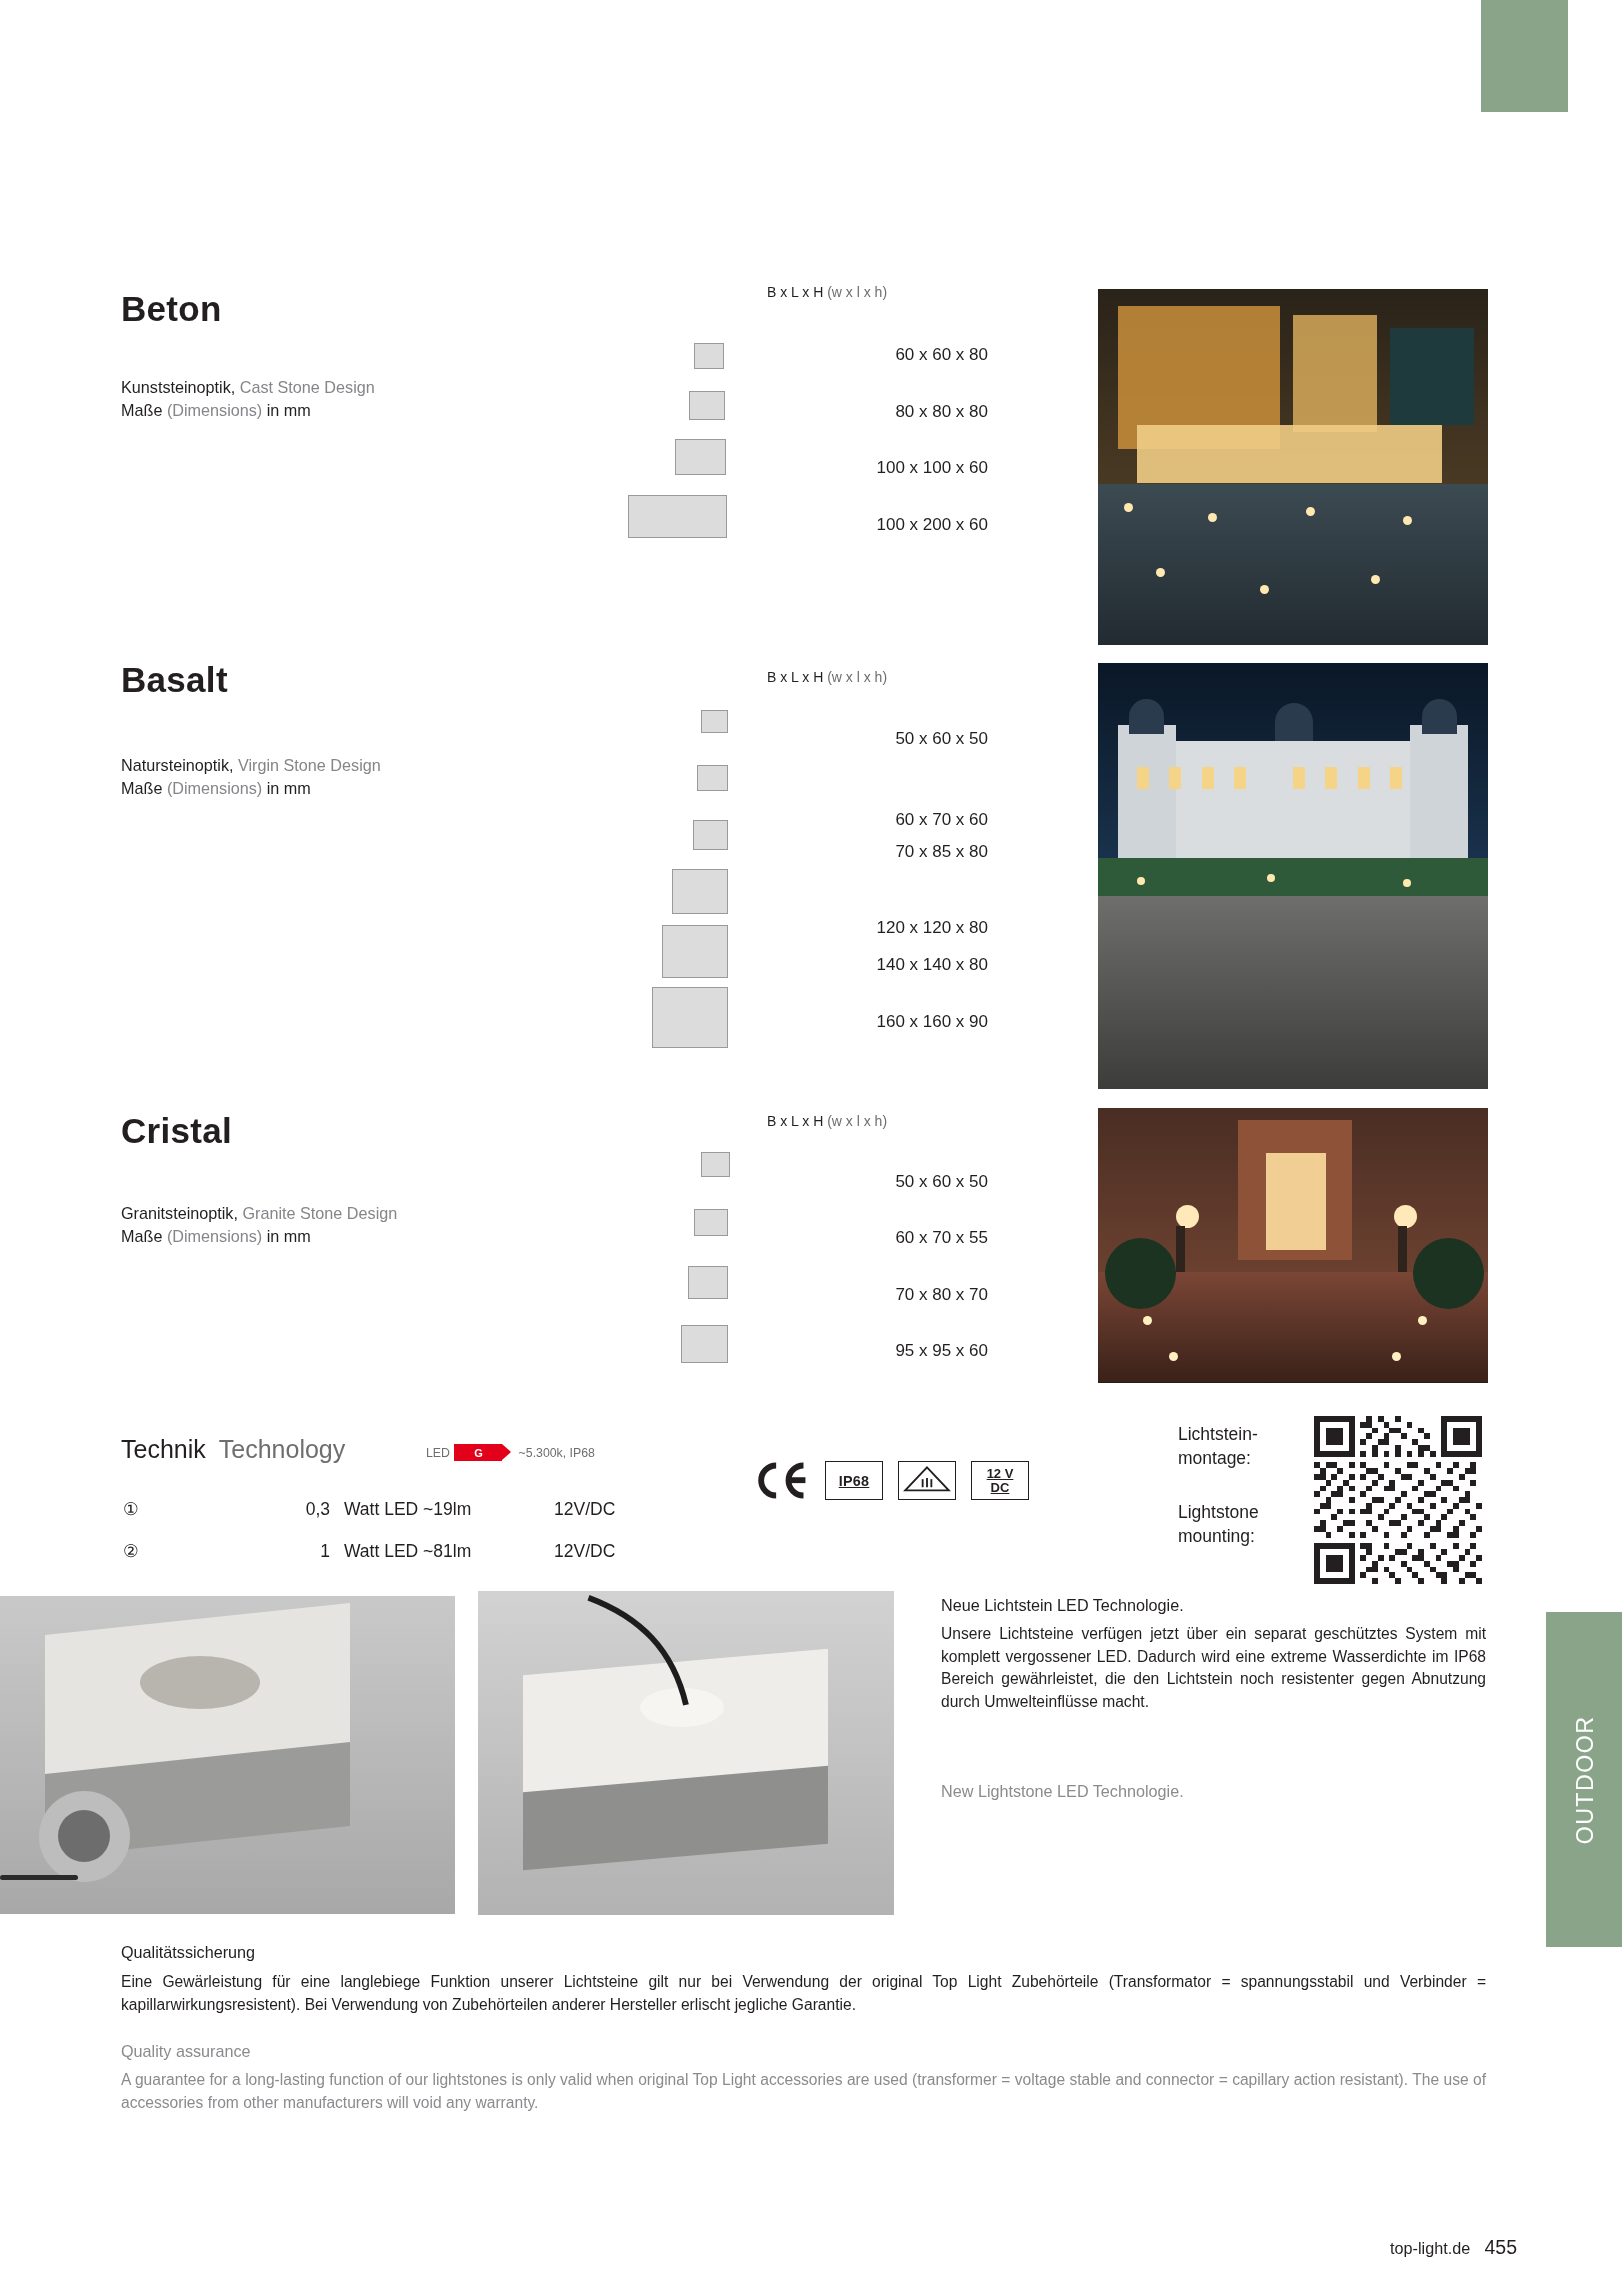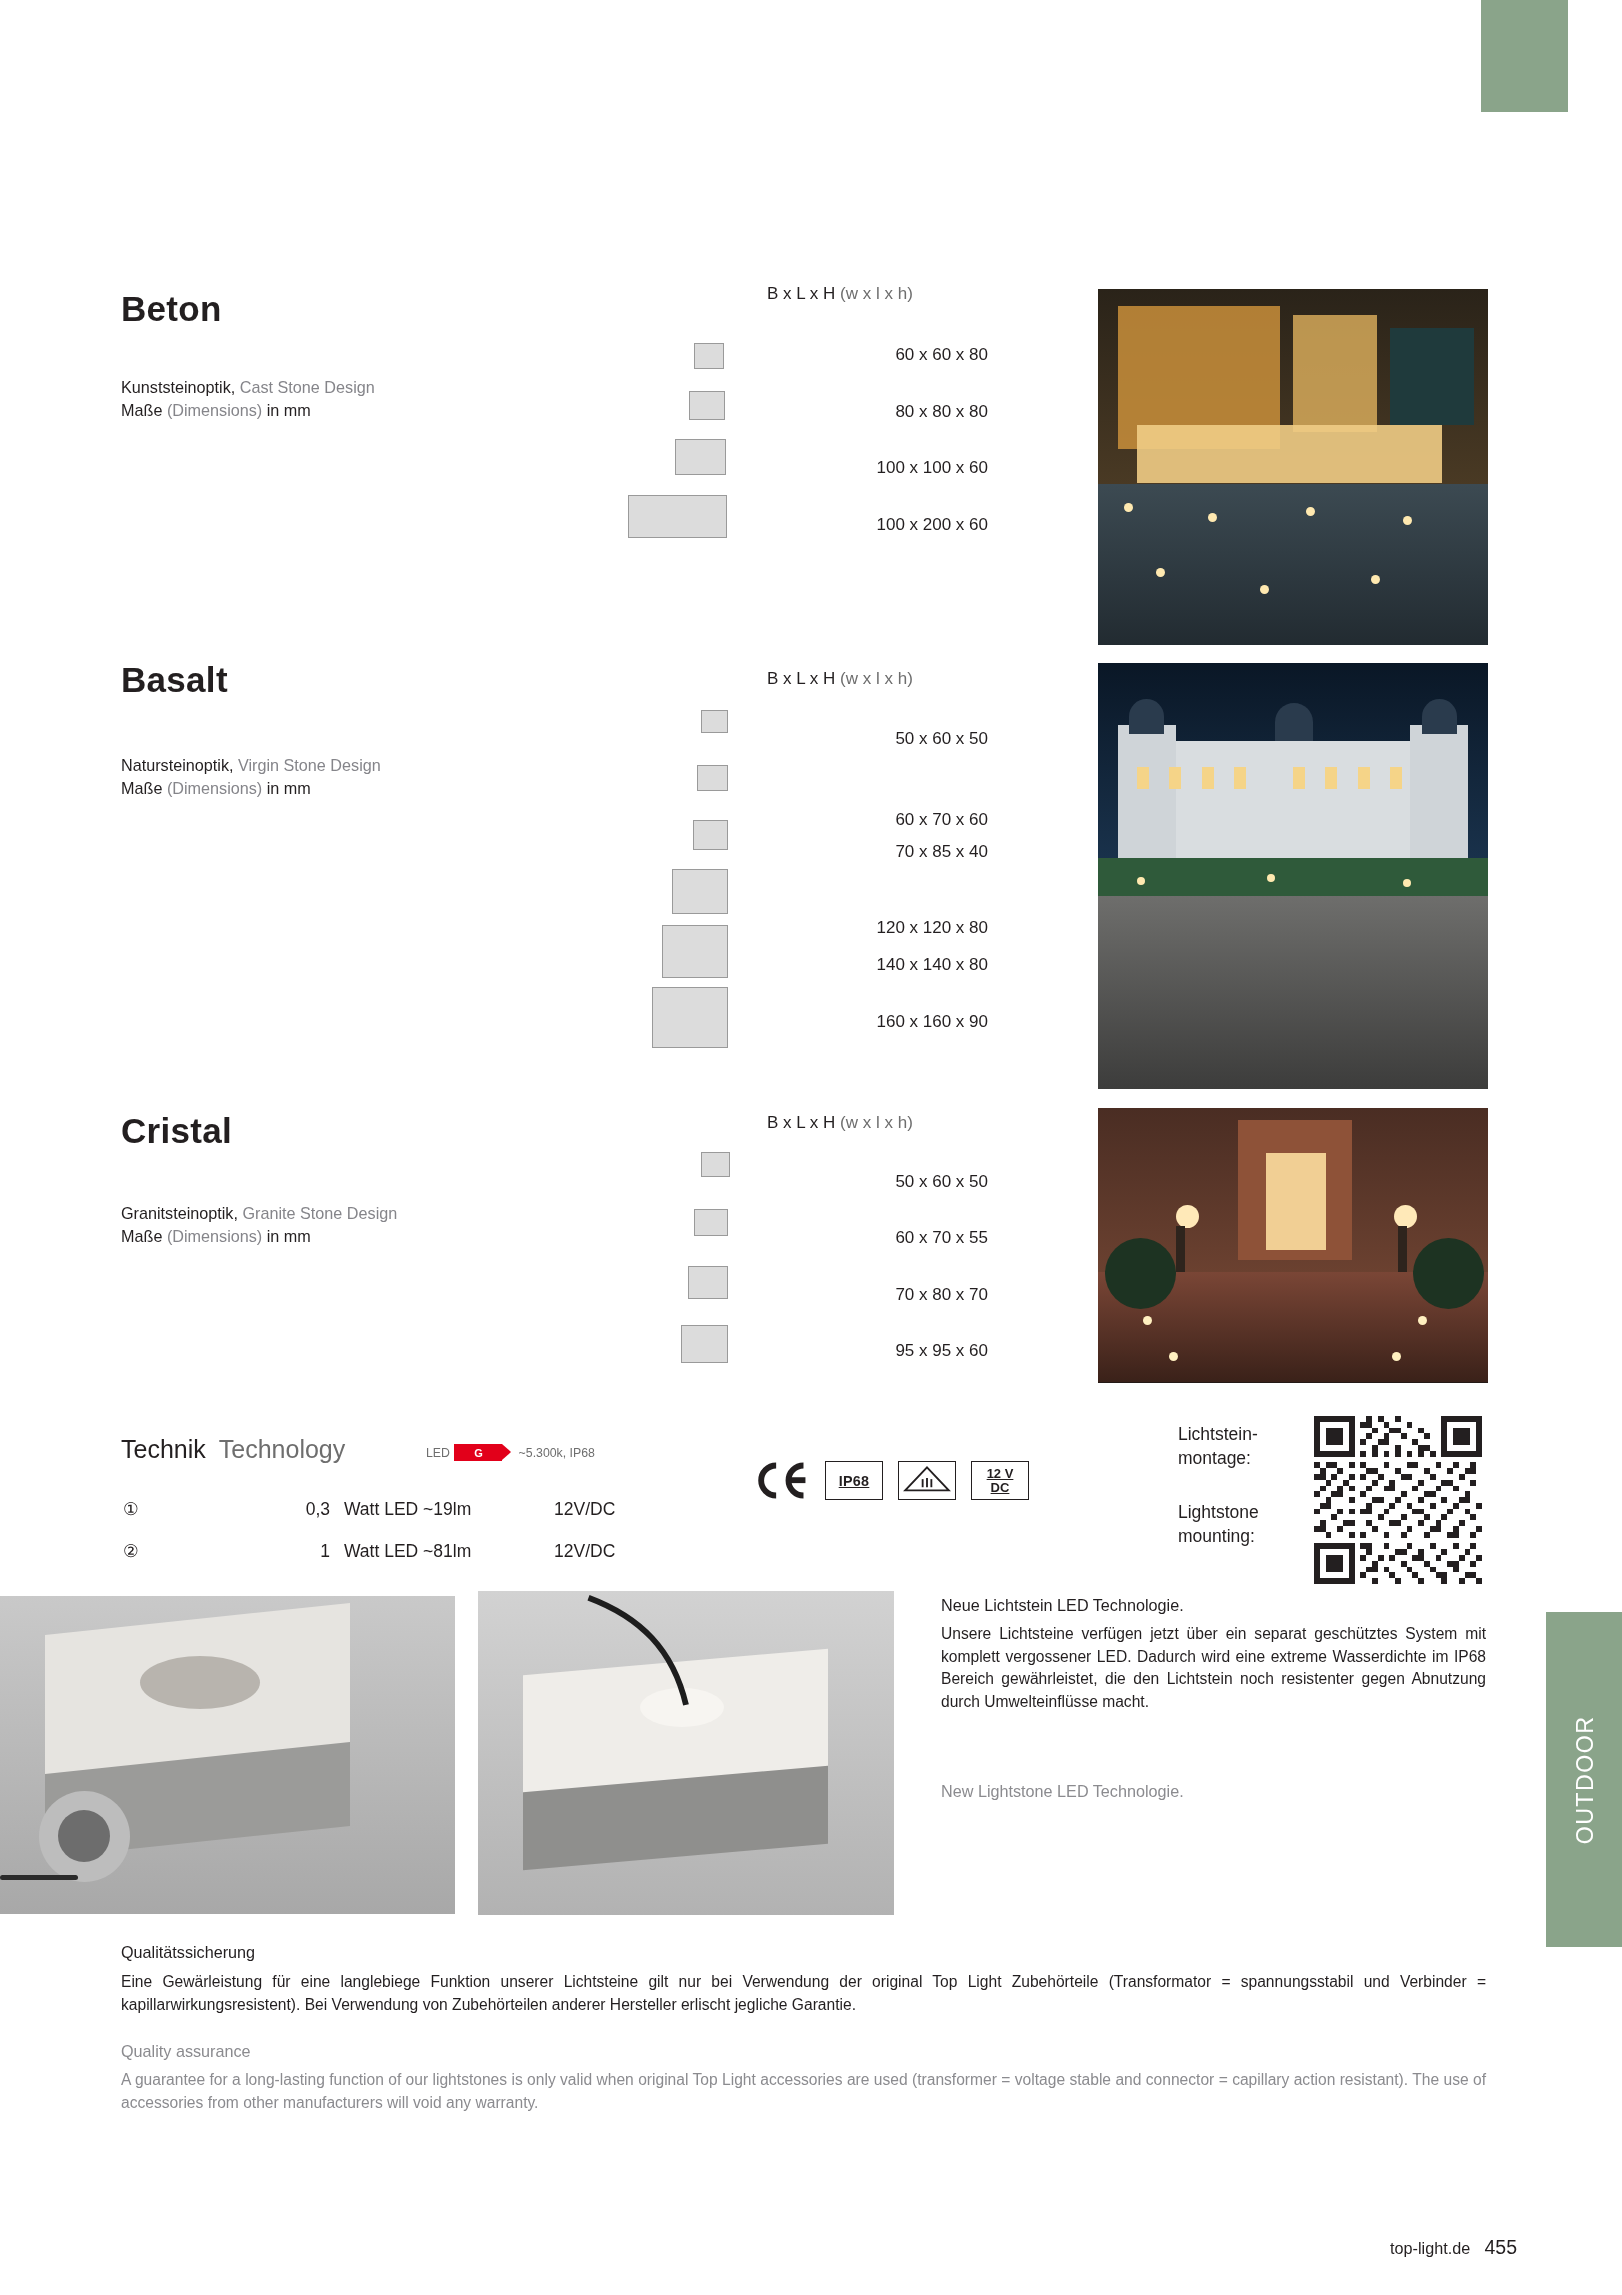--- a/index.html
+++ b/index.html
@@ -27,21 +27,21 @@
     font-size:26px; letter-spacing:0.1px; white-space:nowrap;
   }
   .headline .de { color:#231f20; }
   .headline .en { color:#6e6e6e; margin-left:11.7px; }
 
   
   .sec-title { position:absolute; font-size:35px; font-weight:bold; letter-spacing:0.3px; }
   .sec-sub { position:absolute; font-size:16.2px; line-height:1.45; }
   .sec-sub .grey { color:#85858a; }
 
-  .dimhead { position:absolute; font-size:17px; white-space:nowrap; }
+  .dimhead { position:absolute; font-size:14px; white-space:nowrap; }
   .dimhead .grey { color:#6e6e6e; }
 
   .dimrow { position:absolute; font-size:17px; white-space:nowrap; text-align:right; }
 
   .swatch { position:absolute; background:#dcdcdc; border:1px solid #9a9a9a; }
 
   .photo { position:absolute; background:#2b2b2b; overflow:hidden; }
 
   
   .tech-title { position:absolute; left:121px; top:1435px; font-size:25px; white-space:nowrap; }
@@ -146,21 +146,21 @@
 
   <div class="swatch" style="left:701px; top:710px; width:27px; height:23.4px;"></div>
   <div class="swatch" style="left:697px; top:765px; width:31px; height:26px;"></div>
   <div class="swatch" style="left:693px; top:820px; width:35px; height:30px;"></div>
   <div class="swatch" style="left:672px; top:869px; width:56px; height:45px;"></div>
   <div class="swatch" style="left:662px; top:925px; width:66px; height:53px;"></div>
   <div class="swatch" style="left:652px; top:987px; width:76px; height:61px;"></div>
 
   <div class="dimrow" style="left:767px; top:729px; width:221px;">50 x 60 x 50</div>
   <div class="dimrow" style="left:767px; top:786px; width:221px;margin-top:24px;">60 x 70 x 60</div>
-  <div class="dimrow" style="left:767px; top:842px; width:221px;">70 x 85 x 40</div>
+  <div class="dimrow" style="left:767px; top:842px; width:221px;">70 x 85 x 80</div>
   <div class="dimrow" style="left:767px; top:918px; width:221px;">120 x 120 x 80</div>
   <div class="dimrow" style="left:767px; top:955px; width:221px;">140 x 140 x 80</div>
   <div class="dimrow" style="left:767px; top:1012px; width:221px;">160 x 160 x 90</div>
 
   <div class="photo" style="left:1098px; top:663px; width:390px; height:426px; background:#0d1b2b;">
     <div style="position:absolute; left:0; top:0; width:100%; height:52%; background:linear-gradient(#0a1726,#1b3550);"></div>
     <div style="position:absolute; left:26px; top:78px; width:338px; height:117px; background:#d9dde0;"></div>
     <div style="position:absolute; left:19.5px; top:62px; width:58px; height:136px; background:#cfd4d8;"></div>
     <div style="position:absolute; left:312px; top:62px; width:58px; height:136px; background:#cfd4d8;"></div>
     <div style="position:absolute; left:31px; top:36px; width:35px; height:35px; border-radius:50% 50% 0 0; background:#2a3b4d;"></div>

